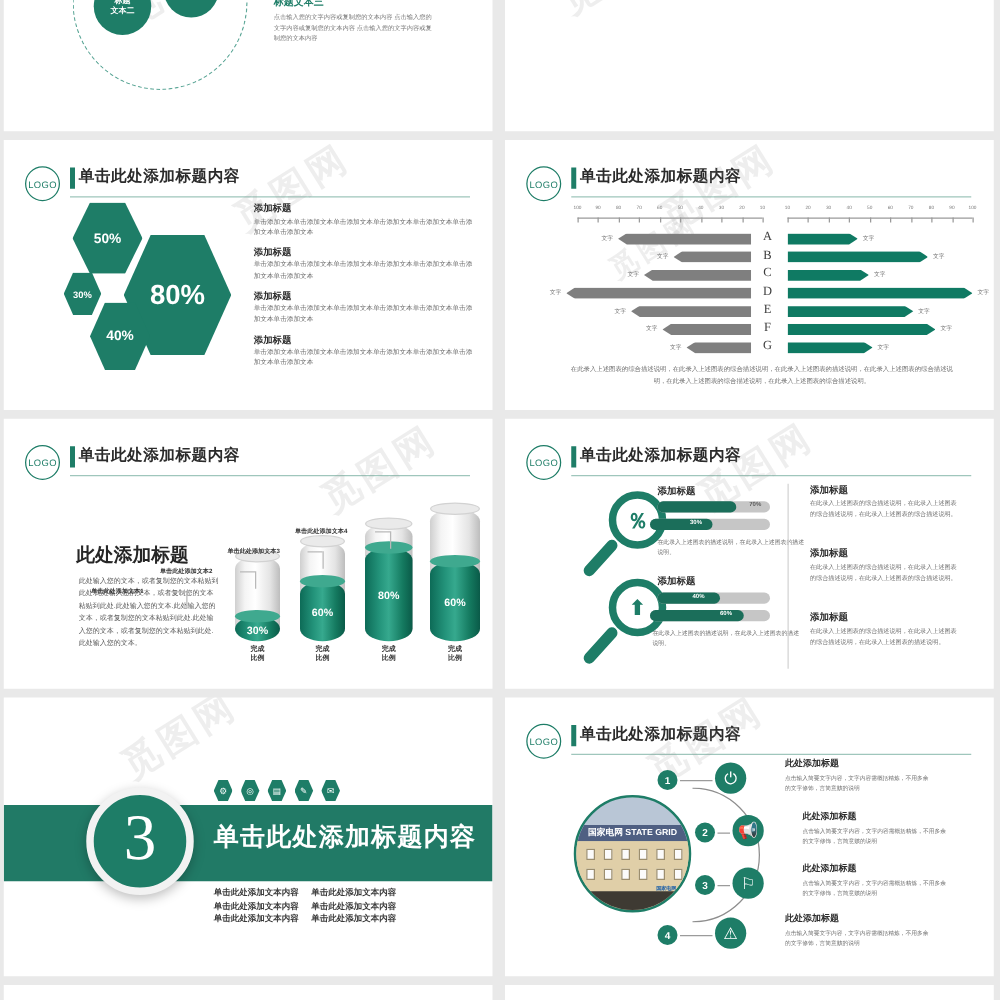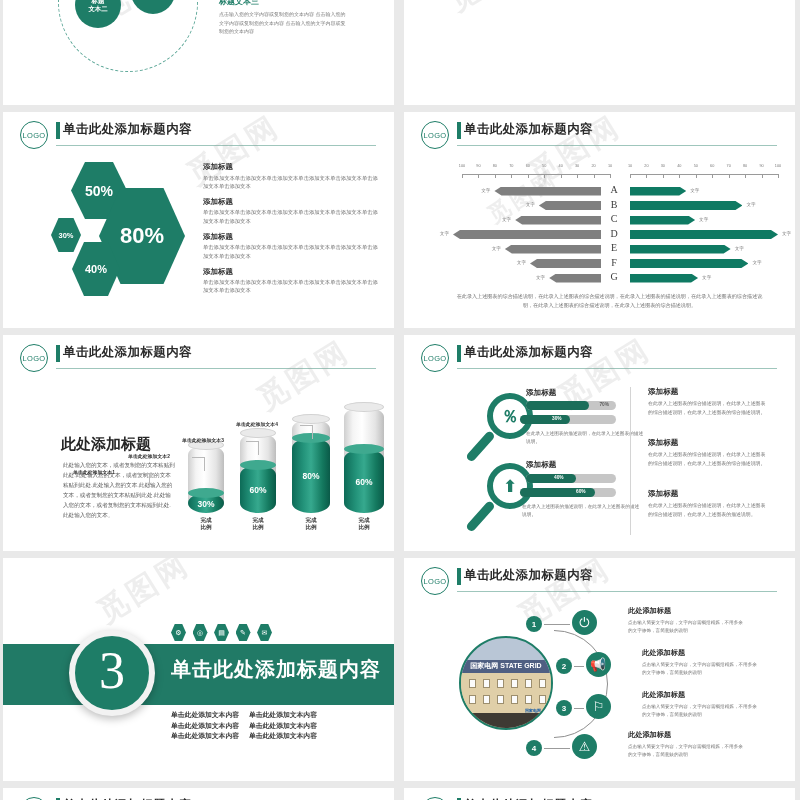--- a/index.html
+++ b/index.html
@@ -19,21 +19,21 @@
   
   .c0 { left: 3px;   width: 391px; }
   .c1 { left: 404px; width: 391px; }
   .r_top { top: -104px; height: 209px; }
   .r1 { top: 112px; height: 216px; }
   .r2 { top: 335px; height: 216px; }
   .r3 { top: 558px; height: 223px; }
   .r_bot { top: 788px; height: 209px; }
 
   
-  .hdr { position: absolute; left: 0; top: 4px; width: 100%; height: 34px; }
+  .hdr { position: absolute; left: 0; top: 16px; width: 100%; height: 34px; }
   .logo {
     position: absolute; left: 17px; top: 5px;
     width: 28px; height: 28px; border-radius: 50%;
     border: 1.3px solid #1e7d67;
     display: flex; align-items: center; justify-content: center;
     font-size: 7.5px; color: #1e7d67; letter-spacing: .3px;
   }
   .hdr-bar { position: absolute; left: 53px; top: 6px; width: 3.5px; height: 17px; background: #1e7d67; }
   .hdr-title {
     position: absolute; left: 60px; top: 5px;
@@ -56,21 +56,21 @@
   
   .hexwrap { position: absolute; left: 48px; top: 48px; width: 150px; height: 145px; }
   .hex {
     position: absolute;
     background: #1e7d67;
     clip-path: polygon(25% 0%, 75% 0%, 100% 50%, 75% 100%, 25% 100%, 0% 50%);
     display: flex; align-items: center; justify-content: center;
     color: #fff; font-weight: bold;
   }
   .hex-80 { left: 48px; top: 28px; width: 86px; height: 96px; font-size: 22px; }
-  .hex-50 { left: 20px;  top: 2px;  width: 56px; height: 57px; font-size: 14px; }
+  .hex-50 { left: 7px;  top: 2px;  width: 56px; height: 57px; font-size: 11px; }
   .hex-40 { left: 21px; top: 82px; width: 48px; height: 54px; font-size: 11px; }
   .hex-30 { left: 0px;  top: 58px; width: 30px; height: 34px; font-size: 7.5px; }
 
   .hexlist { position: absolute; left: 200px; top: 50px; width: 178px; }
   .hl-item { margin-bottom: 7px; }
   .hl-t { font-size: 7.5px; font-weight: bold; color: #2f2f2f; margin-bottom: 1.5px; }
   .hl-b { font-size: 5.3px; color: #6d6d6d; line-height: 1.55; }
 
   
   .axis { position: absolute; top: 52px; height: 16px; }

